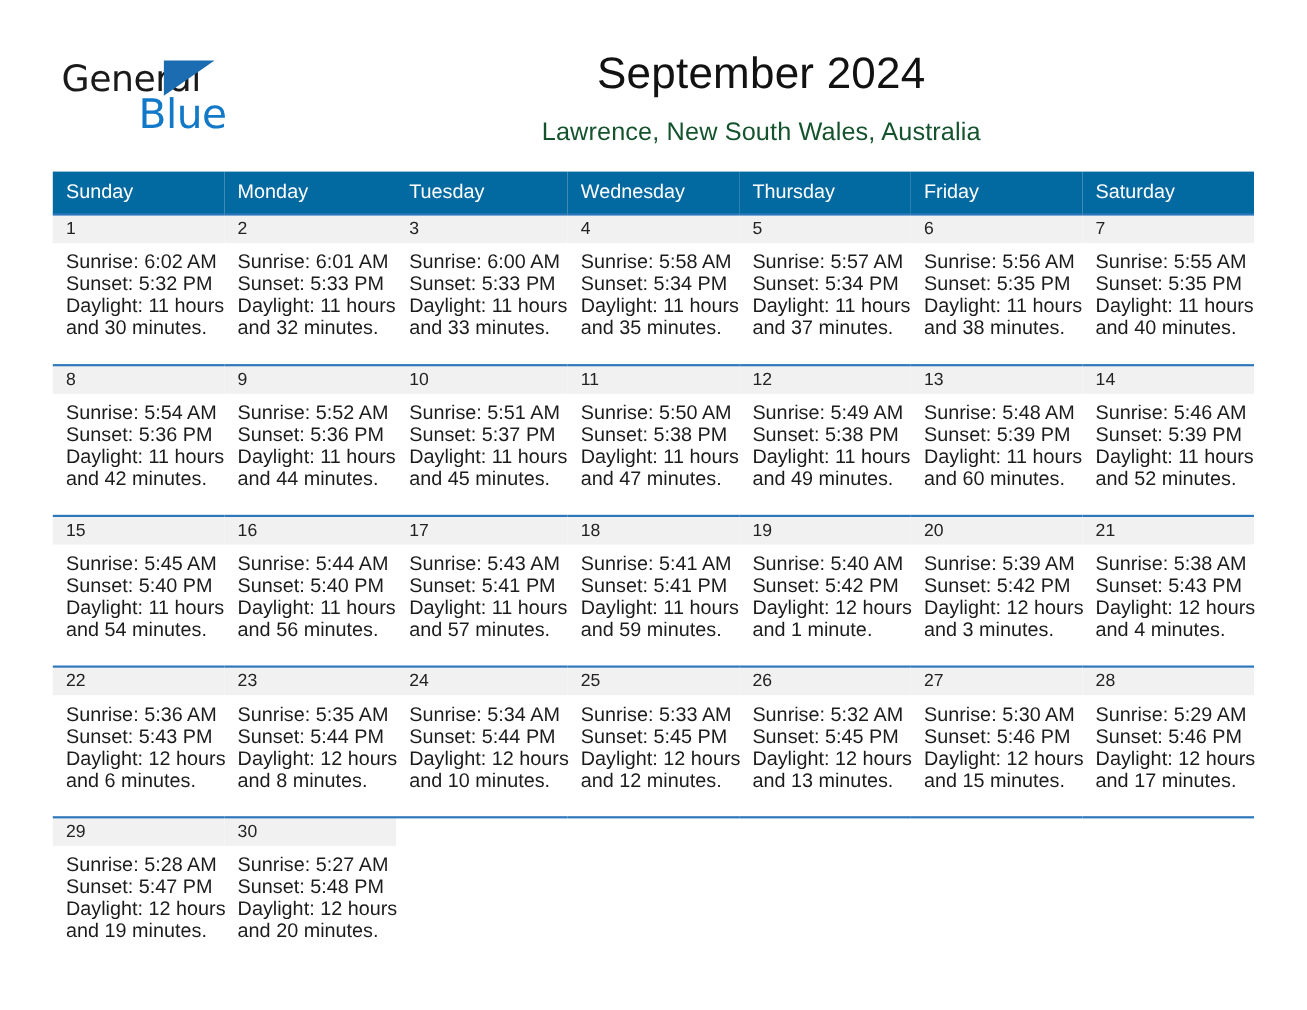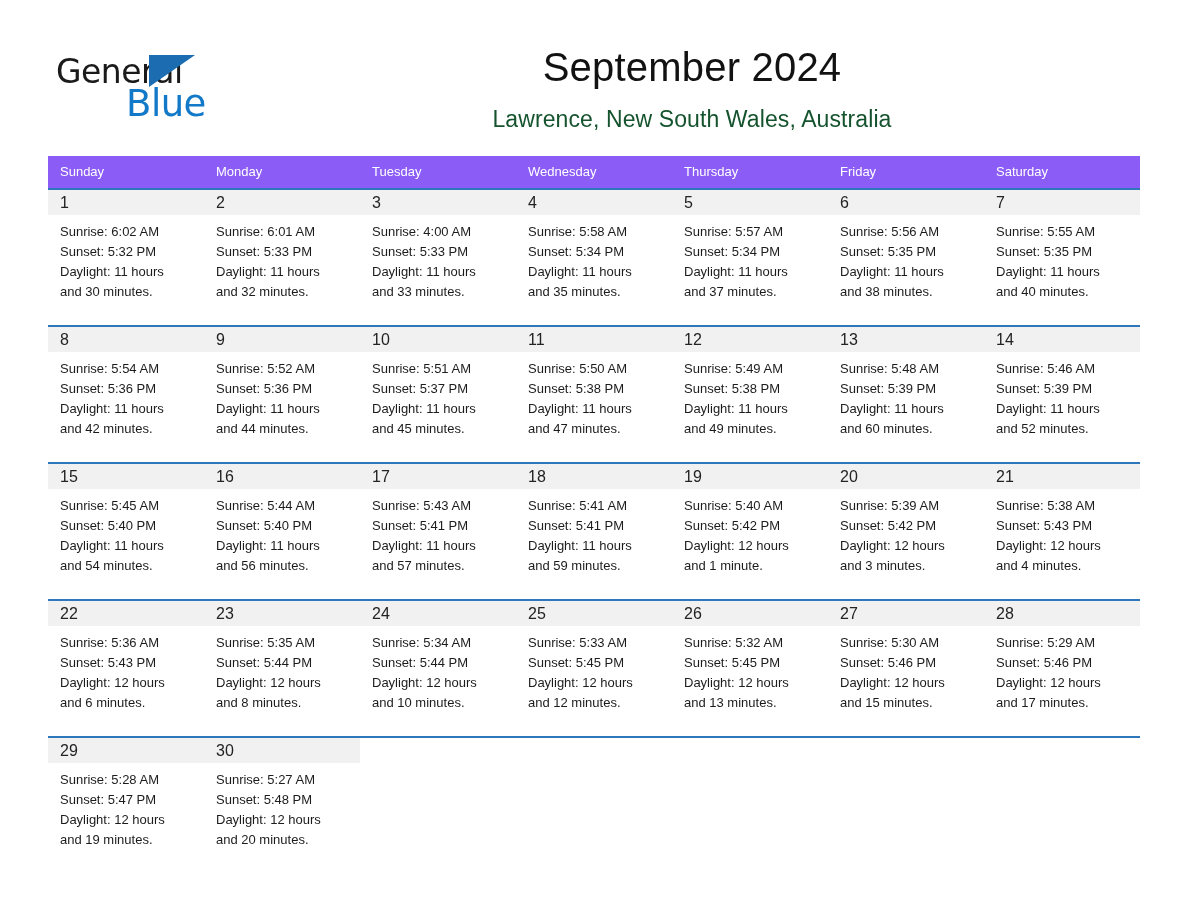--- a/index.html
+++ b/index.html
@@ -83,25 +83,25 @@
   
   .calendar {
     margin-top: 23px;
     width: 1092px;
     border-collapse: collapse;
     table-layout: fixed;
   }
   .calendar col { width: 156px; }
 
   thead th {
-    background: #8b5cf6;
+    background: #0369a1;
     color: #ffffff;
     text-align: left;
     font-weight: 400;
-    font-size: 13px;
+    font-size: 18px;
     padding: 8px 0 9px 12px;
     height: 33px;
     vertical-align: middle;
   }
 
   .week-row td {
     vertical-align: top;
     padding: 0;
     border-top: 2px solid #2e77bb;
   }
@@ -113,21 +113,21 @@
     background: #f1f1f1;
     height: 25px;
     line-height: 25px;
     padding-left: 12px;
     font-size: 16px;
     color: #232323;
   }
   .cell.blank .daynum { background: #ffffff; }
   .info {
     padding: 7px 10px 0 12px;
-    font-size: 13px;
+    font-size: 18px;
     line-height: 20px;
     color: #1c1c1c;
   }
   .info div { white-space: nowrap; }
 </style>
 </head>
 <body>
 
 <div class="page">
 
@@ -188,21 +188,21 @@
                 <div>Sunset: 5:33 PM</div>
                 <div>Daylight: 11 hours</div>
                 <div>and 32 minutes.</div>
               </div>
             </div>
           </td>
           <td>
             <div class="cell">
               <div class="daynum">3</div>
               <div class="info">
-                <div>Sunrise: 4:00 AM</div>
+                <div>Sunrise: 6:00 AM</div>
                 <div>Sunset: 5:33 PM</div>
                 <div>Daylight: 11 hours</div>
                 <div>and 33 minutes.</div>
               </div>
             </div>
           </td>
           <td>
             <div class="cell">
               <div class="daynum">4</div>
               <div class="info">

